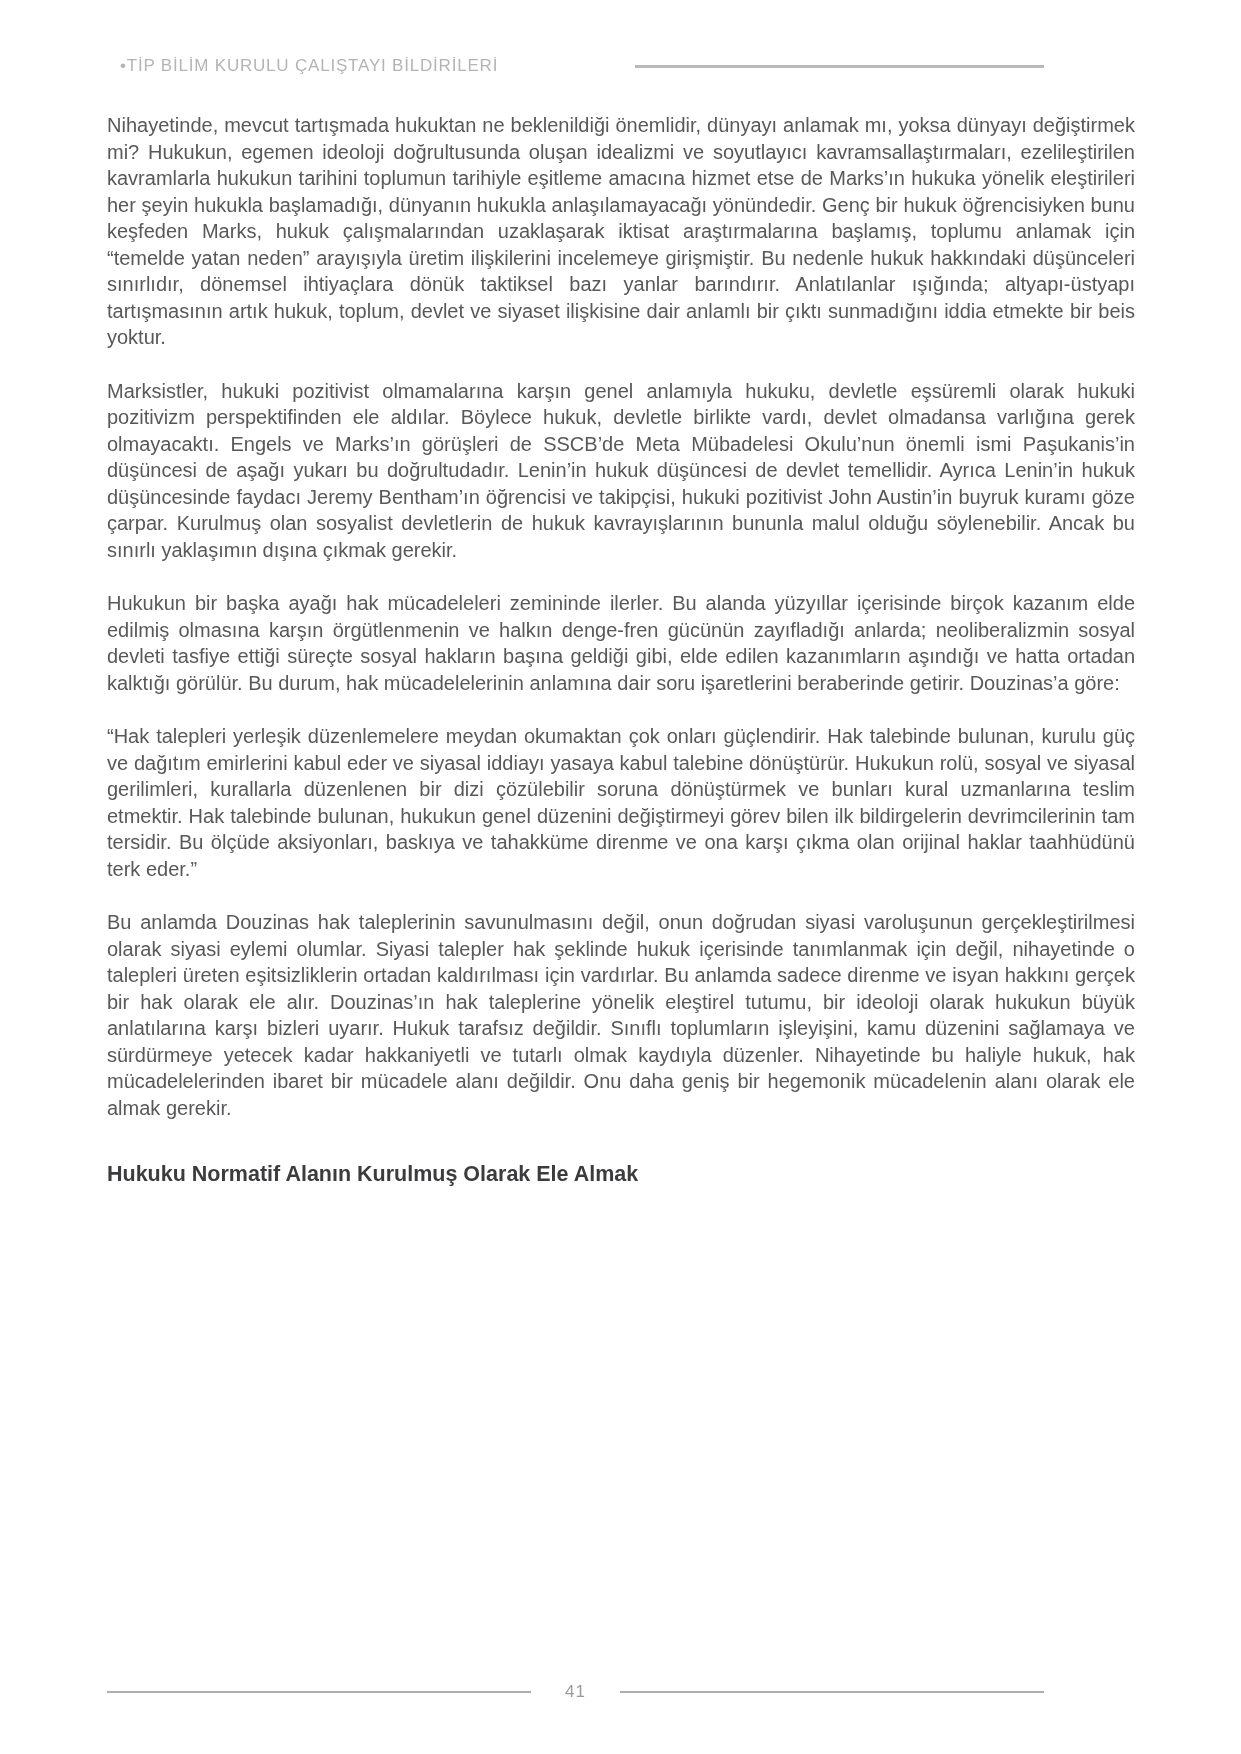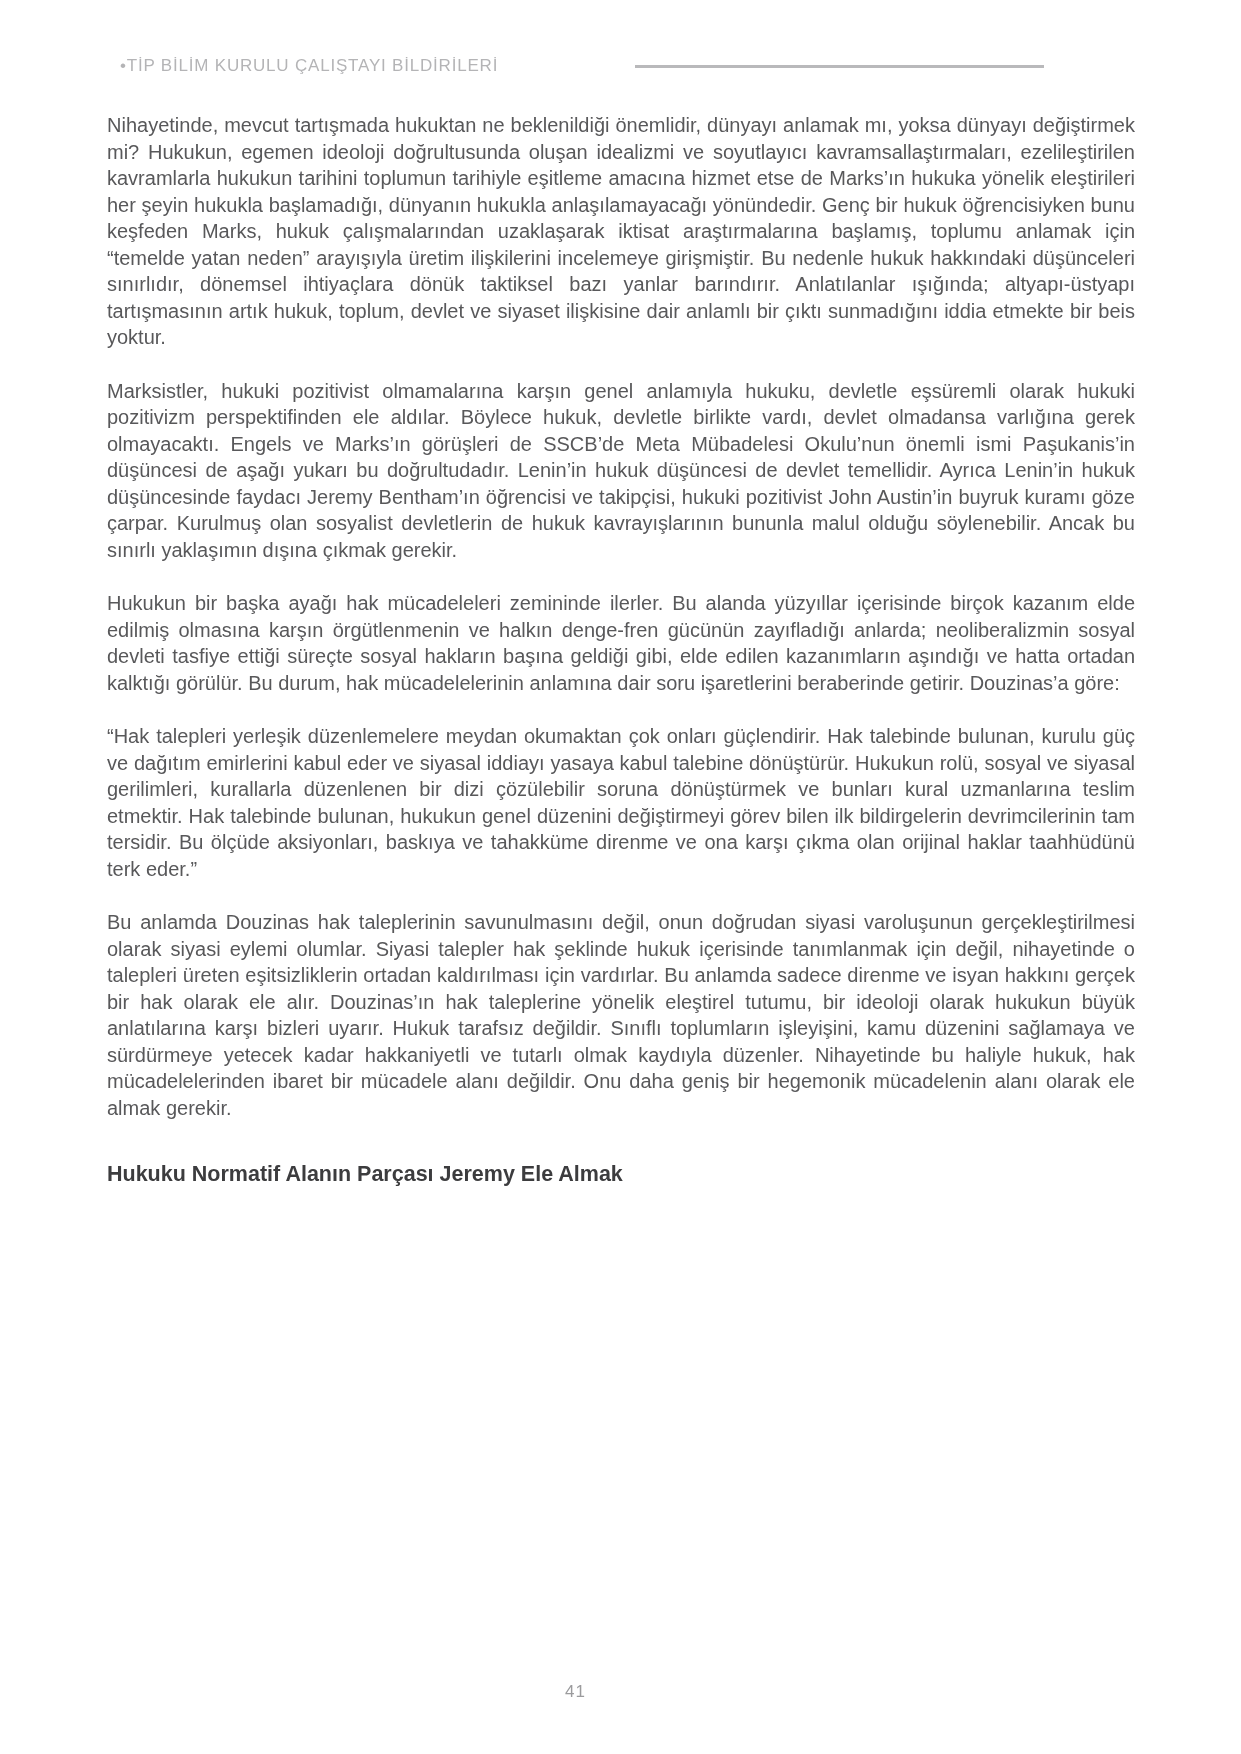--- a/index.html
+++ b/index.html
@@ -61,21 +61,20 @@
     line-height: 26px;
   }
   
   .page-footer {
     position: absolute;
     left: 107px;
     right: 106px;
     top: 1682px;
     display: flex;
     align-items: center;
-    flex-direction: column;
   }
   .footer-rule {
     flex: 1;
     height: 2px;
     background: #aeaeb0;
   }
   .page-number {
     font-size: 17px;
     color: #9b9b9d;
     padding: 0 34px;
@@ -97,21 +96,21 @@
 
 
     <p class="para">Marksistler, hukuki pozitivist olmamalarına karşın genel anlamıyla hukuku, devletle eşsüremli olarak hukuki pozitivizm perspektifinden ele aldılar. Böylece hukuk, devletle birlikte vardı, devlet olmadansa varlığına gerek olmayacaktı. Engels ve Marks’ın görüşleri de SSCB’de Meta Mübadelesi Okulu’nun önemli ismi Paşukanis’in düşüncesi de aşağı yukarı bu doğrultudadır. Lenin’in hukuk düşüncesi de devlet temellidir. Ayrıca Lenin’in hukuk düşüncesinde faydacı Jeremy Bentham’ın öğrencisi ve takipçisi, hukuki pozitivist John Austin’in buyruk kuramı göze çarpar. Kurulmuş olan sosyalist devletlerin de hukuk kavrayışlarının bununla malul olduğu söylenebilir. Ancak bu sınırlı yaklaşımın dışına çıkmak gerekir.</p>
 
     <p class="para">Hukukun bir başka ayağı hak mücadeleleri zemininde ilerler. Bu alanda yüzyıllar içerisinde birçok kazanım elde edilmiş olmasına karşın örgütlenmenin ve halkın denge-fren gücünün zayıfladığı anlarda; neoliberalizmin sosyal devleti tasfiye ettiği süreçte sosyal hakların başına geldiği gibi, elde edilen kazanımların aşındığı ve hatta ortadan kalktığı görülür. Bu durum, hak mücadelelerinin anlamına dair soru işaretlerini beraberinde getirir. Douzinas’a göre:</p>
 
     <p class="para">“Hak talepleri yerleşik düzenlemelere meydan okumaktan çok onları güçlendirir. Hak talebinde bulunan, kurulu güç ve dağıtım emirlerini kabul eder ve siyasal iddiayı yasaya kabul talebine dönüştürür. Hukukun rolü, sosyal ve siyasal gerilimleri, kurallarla düzenlenen bir dizi çözülebilir soruna dönüştürmek ve bunları kural uzmanlarına teslim etmektir. Hak talebinde bulunan, hukukun genel düzenini değiştirmeyi görev bilen ilk bildirgelerin devrimcilerinin tam tersidir. Bu ölçüde aksiyonları, baskıya ve tahakküme direnme ve ona karşı çıkma olan orijinal haklar taahhüdünü terk eder.”</p>
 
     <p class="para">Bu anlamda Douzinas hak taleplerinin savunulmasını değil, onun doğrudan siyasi varoluşunun gerçekleştirilmesi olarak siyasi eylemi olumlar. Siyasi talepler hak şeklinde hukuk içerisinde tanımlanmak için değil, nihayetinde o talepleri üreten eşitsizliklerin ortadan kaldırılması için vardırlar. Bu anlamda sadece direnme ve isyan hakkını gerçek bir hak olarak ele alır. Douzinas’ın hak taleplerine yönelik eleştirel tutumu, bir ideoloji olarak hukukun büyük anlatılarına karşı bizleri uyarır. Hukuk tarafsız değildir. Sınıflı toplumların işleyişini, kamu düzenini sağlamaya ve sürdürmeye yetecek kadar hakkaniyetli ve tutarlı olmak kaydıyla düzenler. Nihayetinde bu haliyle hukuk, hak mücadelelerinden ibaret bir mücadele alanı değildir. Onu daha geniş bir hegemonik mücadelenin alanı olarak ele almak gerekir.</p>
 
-    <h2 class="heading">Hukuku Normatif Alanın Parçası Jeremy Ele Almak</h2>
+    <h2 class="heading">Hukuku Normatif Alanın Kurulmuş Olarak Ele Almak</h2>
 
   </main>
 
   <footer class="page-footer">
     <span class="footer-rule"></span>
     <span class="page-number">41</span>
     <span class="footer-rule"></span>
   </footer>
 
 </div>

